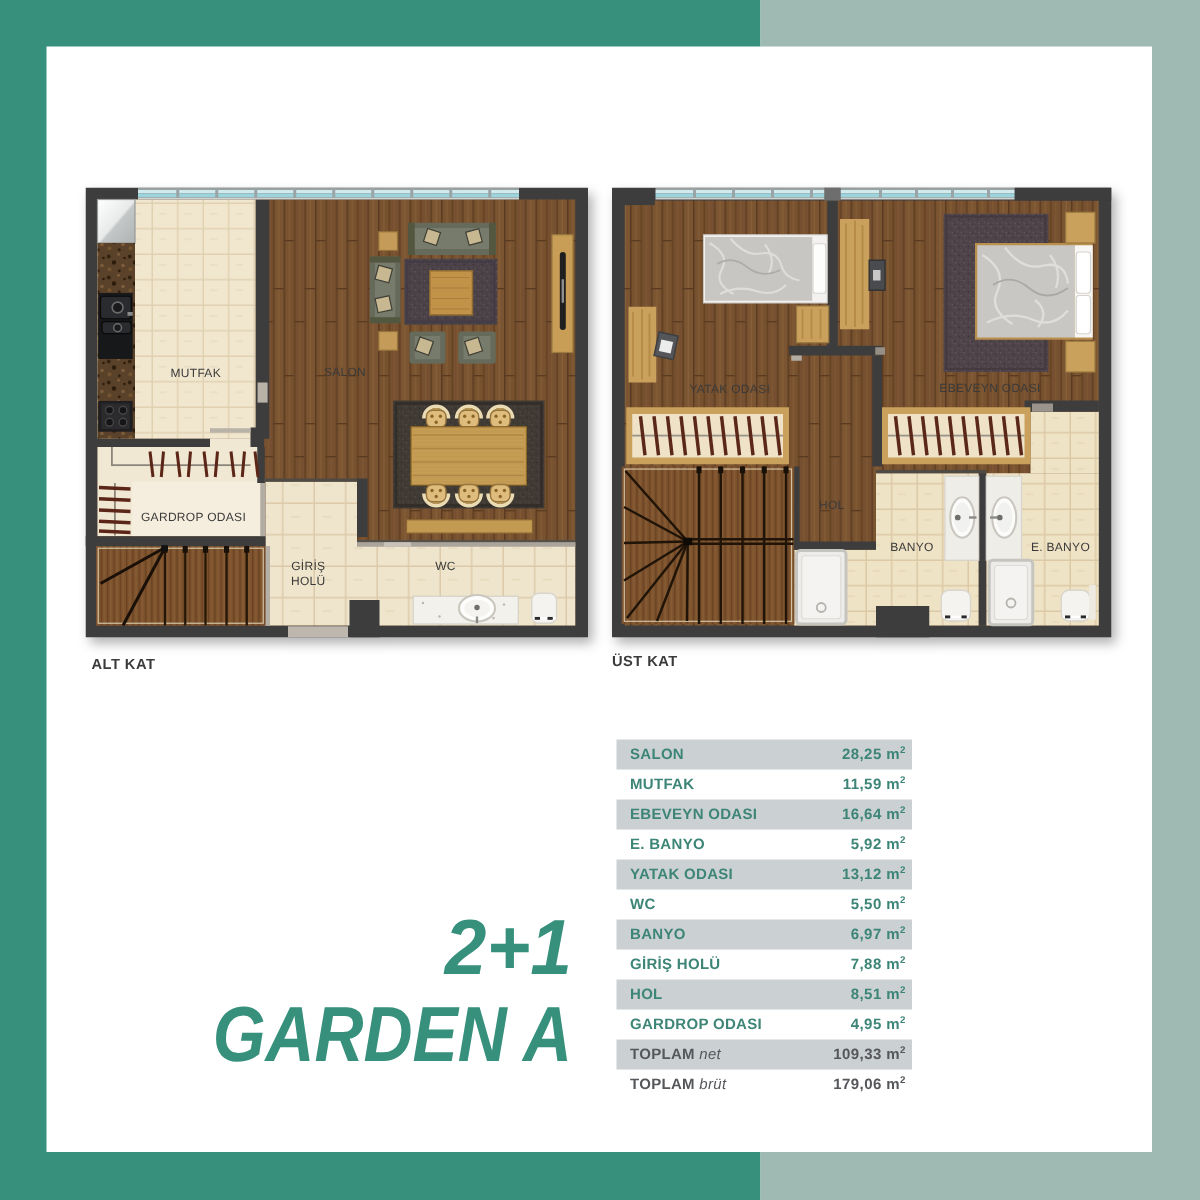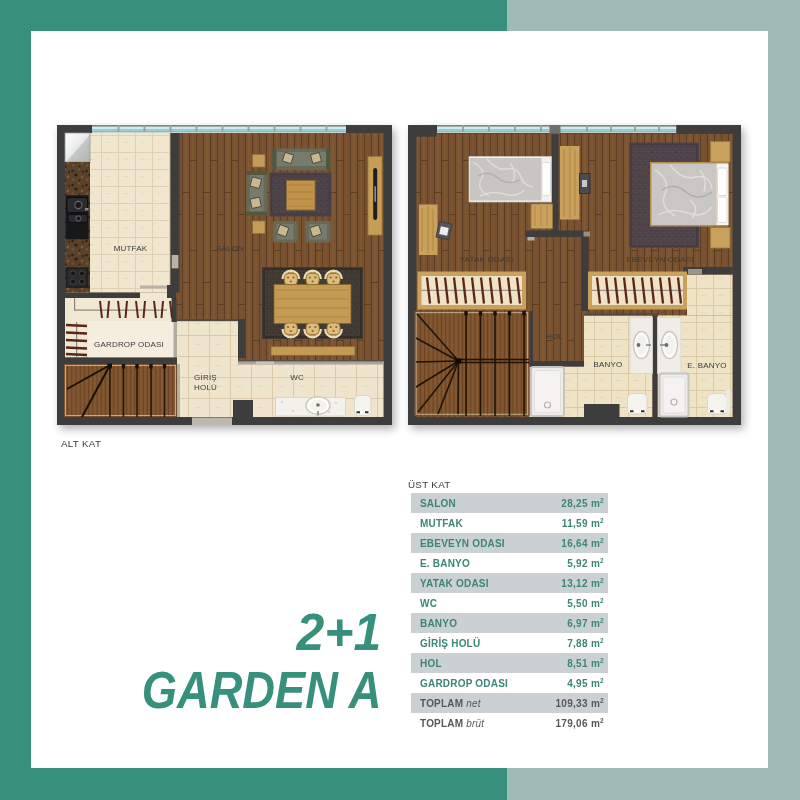--- a/index.html
+++ b/index.html
@@ -2,21 +2,21 @@
 <html><head>
 <meta charset="utf-8">
 <style>
   html,body{margin:0;padding:0;}
   body{width:800px;height:800px;position:relative;background:#fff;overflow:hidden;
        font-family:"Liberation Sans", sans-serif;}
   .abs{position:absolute;}
   .teal{background:#36907C;}
   .sage{background:#9FBAB2;}
   .plan{position:absolute;filter:drop-shadow(3px 4px 4px rgba(80,80,80,.45));}
-  .floorlbl{position:absolute;font-weight:normal;font-size:9.8px;letter-spacing:.3px;color:#3B3B3B;}
+  .floorlbl{position:absolute;font-weight:bold;font-size:9.8px;letter-spacing:.3px;color:#3B3B3B;}
   
   #tbl{position:absolute;left:411px;top:493px;width:197px;}
   #tbl .row{height:20px;display:flex;align-items:center;justify-content:space-between;
             font-size:10px;font-weight:bold;color:#3D8577;letter-spacing:.3px;}
   #tbl .row.g{background:#CBD0D3;}
   #tbl .lab{padding-left:9px;letter-spacing:.2px;white-space:nowrap;}
   #tbl .val{padding-right:4px;white-space:nowrap;}
   #tbl sup{font-size:6.5px;vertical-align:super;line-height:0;}
   #tbl .dark{color:#55575B;text-align:right;}
   #tbl i{font-weight:normal;font-style:italic;}
@@ -587,21 +587,21 @@
   <text x="486.5" y="262.3">YATAK ODASI</text>
   <text x="660" y="261.6">EBEVEYN ODASI</text>
   <text x="554.5" y="339">HOL</text>
   <text x="608" y="367.4">BANYO</text>
   <text x="707" y="367.5">E. BANYO</text>
 </g>
 </svg>
 
 <div class="floorlbl" style="left:61px;top:437.5px;">ALT KAT</div>
 
-<div class="floorlbl" style="left:408px;top:436px;margin-top:43px;">ÜST KAT</div>
+<div class="floorlbl" style="left:408px;top:436px;">ÜST KAT</div>
 
 <div id="tbl">
   <div class="row g">
       <span class="lab">SALON</span>
       <span class="val">28,25 m<sup>2</sup></span>
     </div>
   <div class="row">
       <span class="lab">MUTFAK</span>
       <span class="val">11,59 m<sup>2</sup></span>
     </div>

